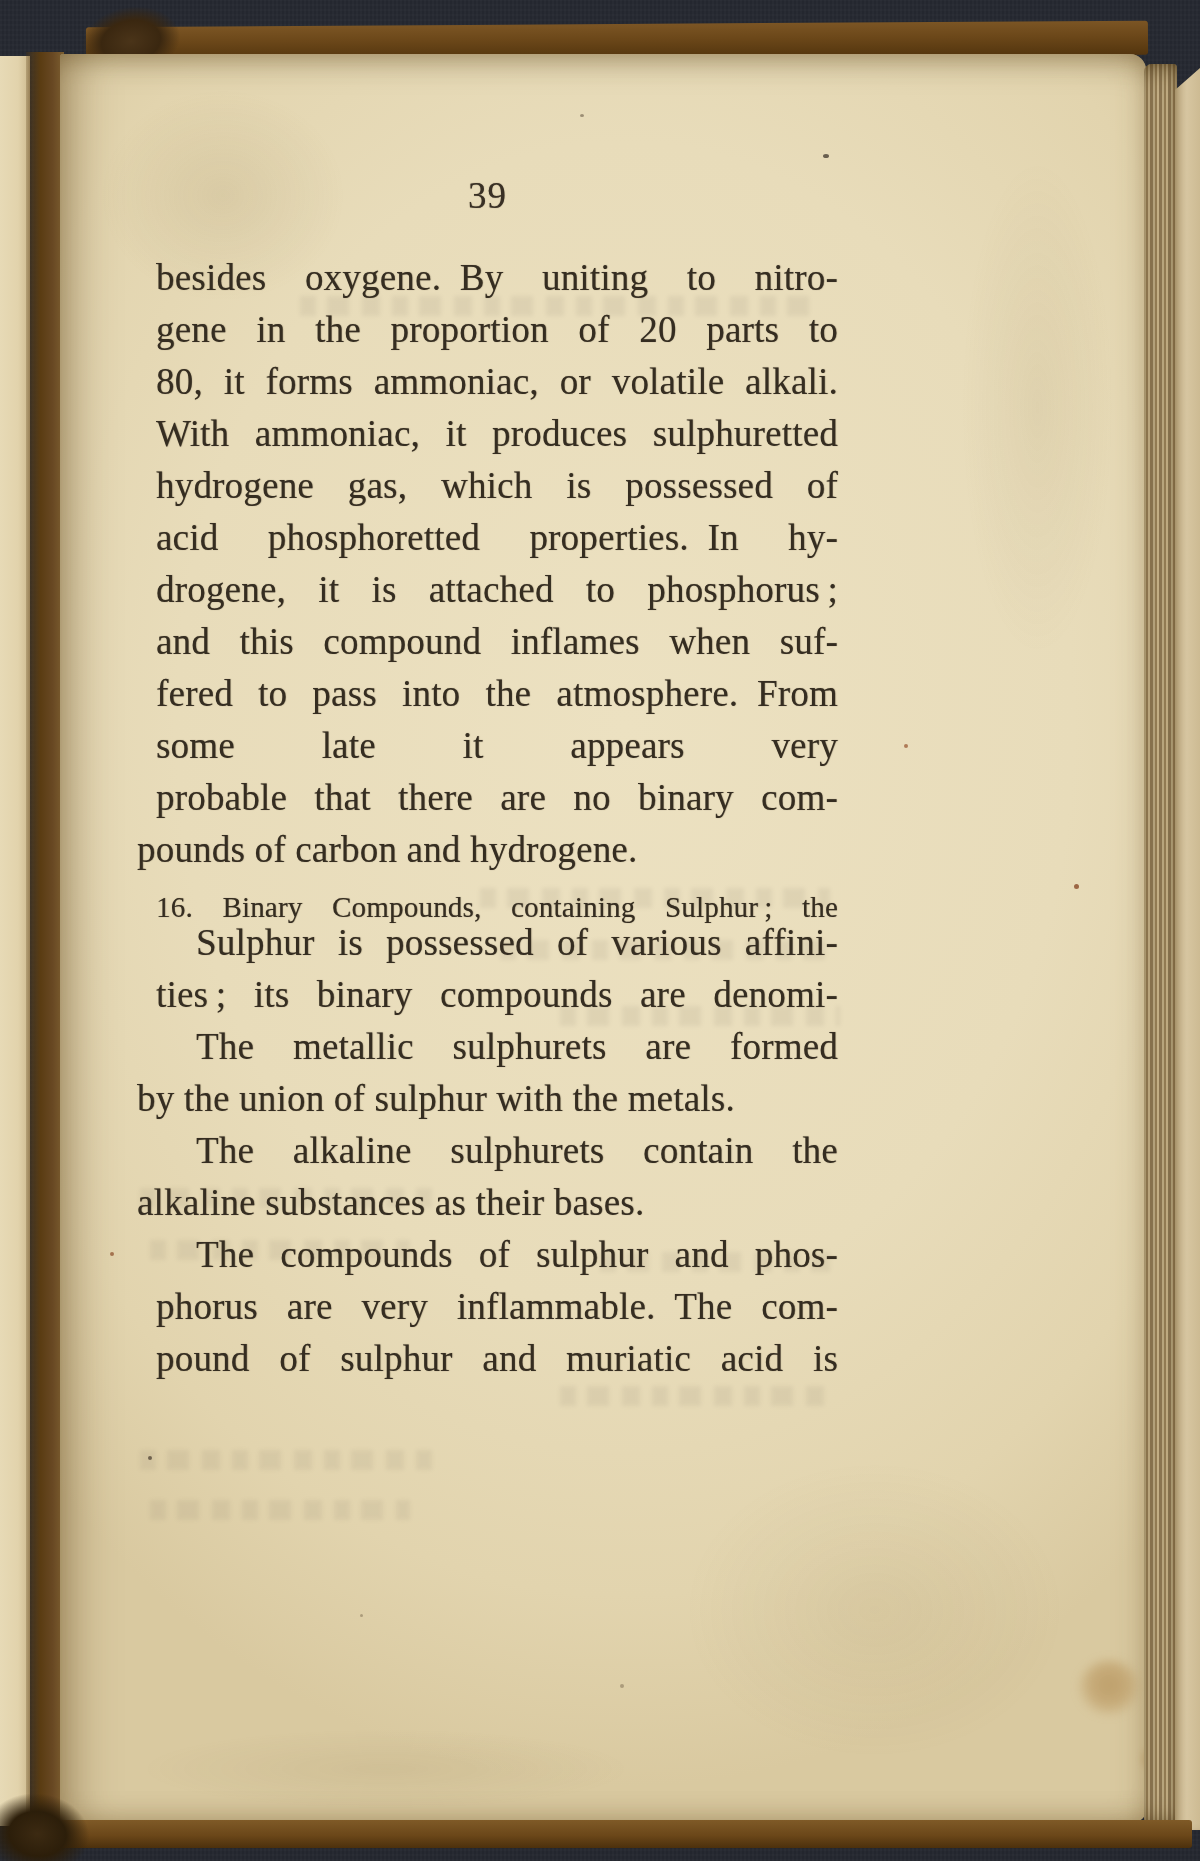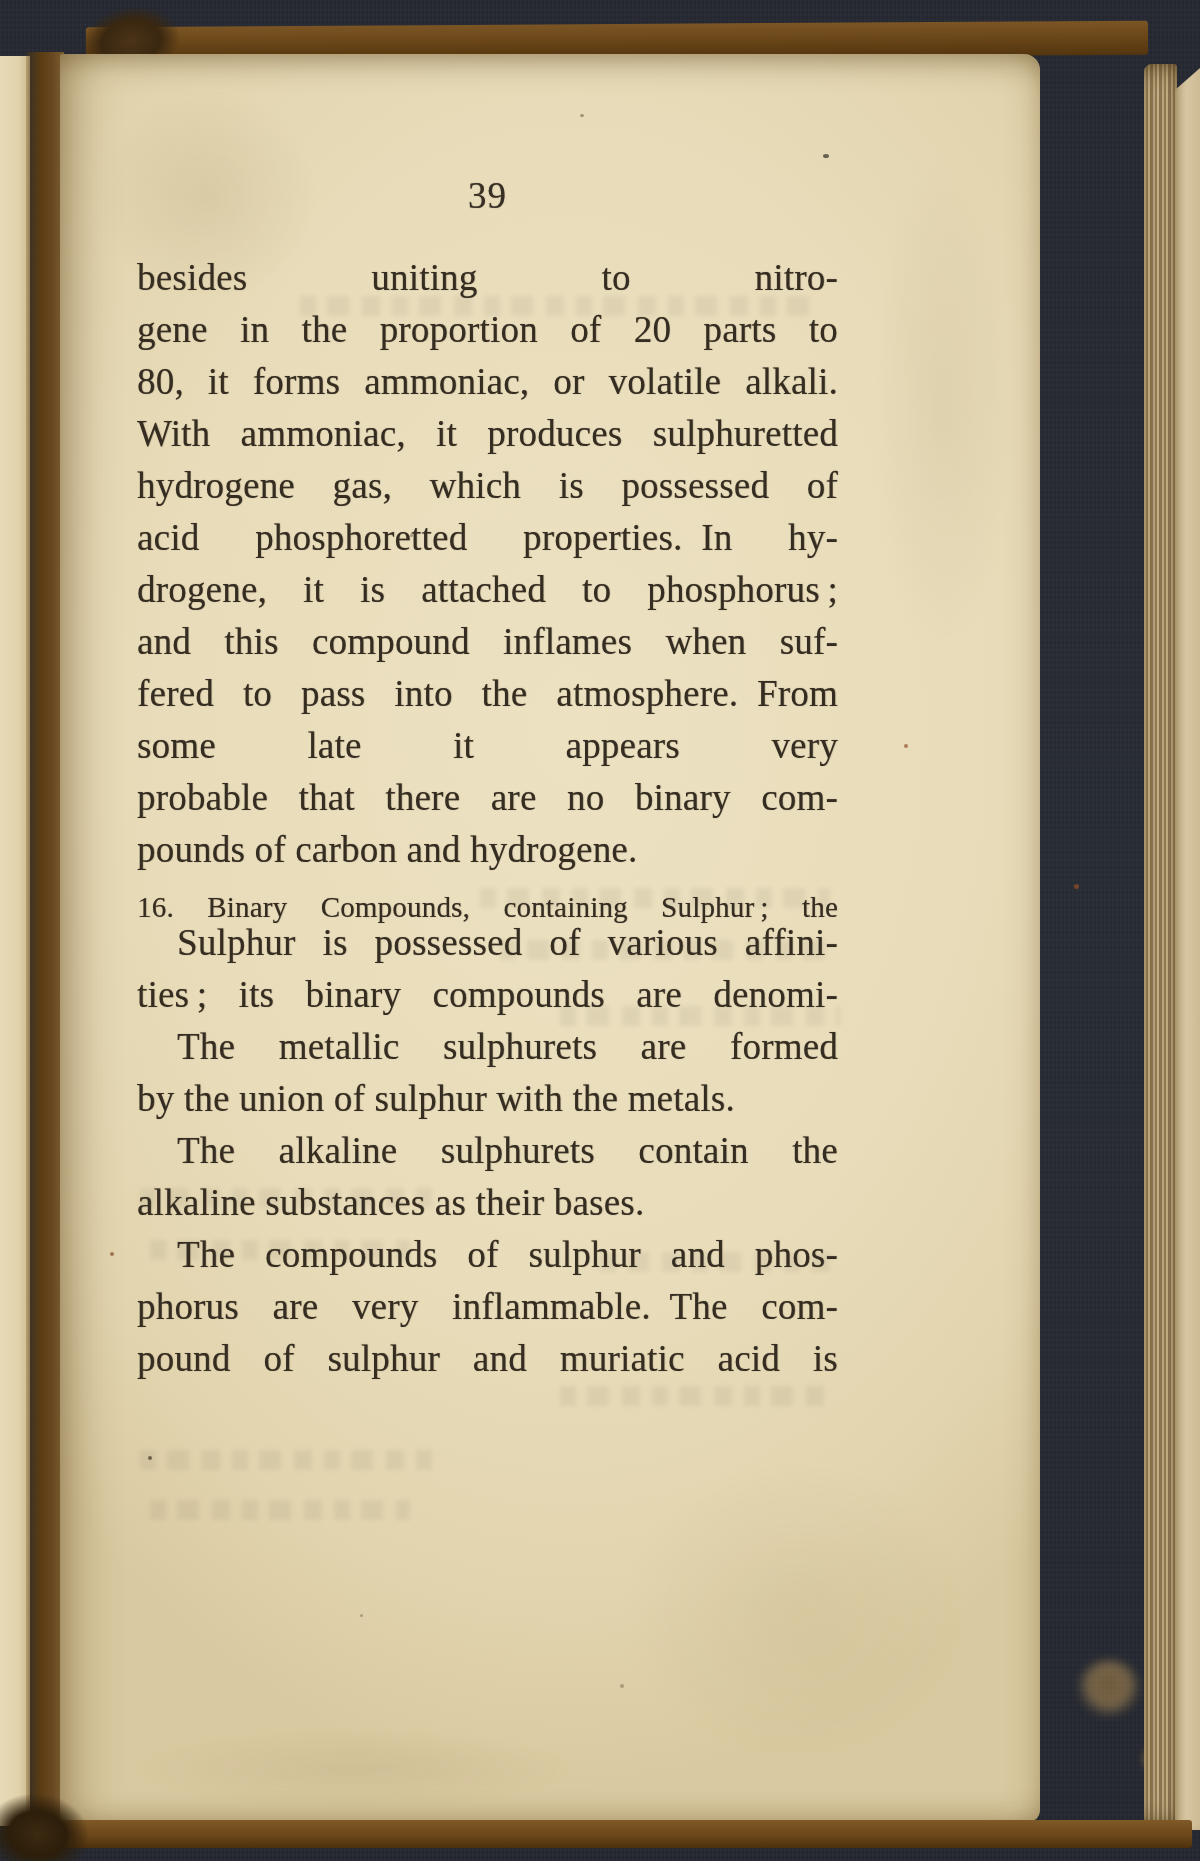--- a/index.html
+++ b/index.html
@@ -17,21 +17,21 @@
   #corner-tl{position:absolute;left:82px;top:6px;width:110px;height:76px;background:
       radial-gradient(closest-side at 45% 45%, #4a3419 0%, #3a2710 60%, rgba(40,26,10,0) 100%);
       border-radius:38% 62% 55% 45%;transform:rotate(-10deg);}
   #corner-bl{position:absolute;left:-14px;top:1786px;width:130px;height:90px;background:
       radial-gradient(closest-side at 40% 55%, #3c2a12 0%, #2c1e0a 55%, rgba(30,20,8,0) 100%);
       border-radius:30% 55% 45% 35%;transform:rotate(7deg);}
   #facing-edge{position:absolute;left:0;top:56px;width:30px;height:1770px;
       background:linear-gradient(90deg,#e7dab6 0%,#e2d3ac 60%,#cdb98e 100%);}
   #gutter{position:absolute;left:26px;top:52px;width:38px;height:1774px;
       background:linear-gradient(90deg,rgba(90,62,22,0.25) 0%,#5a3c12 38%,#684823 70%,#7d5f30 100%);}
-  #page{position:absolute;left:60px;top:54px;width:980px;height:1768px;
+  #page{position:absolute;left:60px;top:54px;width:1086px;height:1768px;
       border-radius:3px 16px 12px 3px;
       background:radial-gradient(ellipse 75% 60% at 52% 38%, #ece1c1 0%, #e8dcba 55%, #e2d4ae 82%, #d9c9a0 100%);
       box-shadow: inset 34px 0 46px -24px rgba(96,68,24,0.5),
                   inset -18px 0 34px -20px rgba(120,92,44,0.38),
                   inset 0 22px 34px -22px rgba(86,62,20,0.55),
                   inset 0 -20px 30px -22px rgba(100,74,30,0.4);}
   #mottle{position:absolute;inset:0;border-radius:inherit;pointer-events:none;background:
       radial-gradient(closest-side at 15% 8%, rgba(120,95,45,0.10), rgba(0,0,0,0) 75%),
       radial-gradient(closest-side at 90% 20%, rgba(130,105,55,0.08), rgba(0,0,0,0) 70%),
       radial-gradient(closest-side at 75% 88%, rgba(120,95,45,0.07), rgba(0,0,0,0) 70%),
@@ -44,21 +44,21 @@
       background:linear-gradient(90deg,#c8b58c 0%,#d7c6a1 45%,#cdbb93 100%);
       clip-path:polygon(0 30px,100% 8px,100% 100%,0 100%);
       box-shadow:inset 6px 0 10px -5px rgba(90,66,26,0.5);}
   
   #page-number{position:absolute;left:77px;top:120px;width:701px;height:44px;line-height:44px;
       text-align:center;font-size:37px;color:#393025;letter-spacing:1px;
       text-shadow:0 0 1px rgba(52,42,26,0.6);}
   #text-column{position:absolute;left:77px;top:198px;width:701px;color:#352d21;
       font-size:37px;letter-spacing:0.2px;text-shadow:0.4px 0.4px 0.9px rgba(52,42,26,0.55);}
   .line{height:52px;line-height:52px;white-space:nowrap;}
-  .line.j{display:flex;justify-content:space-between;}
+  .line.j{display:flex;justify-content:space-between;margin-left:19px;}
   .line.ind{padding-left:40px;}
   .line.ctr{text-align:center;}
   .block.heading{margin-top:5px;font-size:29px;letter-spacing:0.2px;}
   .block.heading + .block.paragraph{margin-top:-16px;}
   
   .bleed{position:absolute;height:20px;opacity:0.09;filter:blur(2.2px);pointer-events:none;
       background:repeating-linear-gradient(90deg,#6b6152 0 16px,rgba(0,0,0,0) 16px 27px,#6b6152 27px 49px,rgba(0,0,0,0) 49px 62px,#6b6152 62px 80px,rgba(0,0,0,0) 80px 92px);}
   .stain{position:absolute;border-radius:50%;pointer-events:none;}
   #stain-fox{left:1018px;top:1606px;width:62px;height:56px;filter:blur(5px);opacity:0.55;
       background:radial-gradient(circle at 50% 45%, #a97f42 0%, #b9955c 45%, rgba(185,149,92,0) 75%);}
@@ -89,20 +89,21 @@
     <div class="bleed" style="left:500px;top:1332px;width:270px;"></div>
     <div class="bleed" style="left:80px;top:1396px;width:300px;"></div>
     <div class="bleed" style="left:90px;top:1446px;width:260px;"></div>
 
     <div id="page-number">39</div>
 
     <div id="text-column" style="color: rgb(53, 45, 33);">
         <div class="block paragraph">
           <div class="line j">
             <span>besides</span>
+            <span>oxygene. By</span>
             <span>uniting</span>
             <span>to</span>
             <span>nitro-</span>
           </div>
           <div class="line j">
             <span>gene</span>
             <span>in</span>
             <span>the</span>
             <span>proportion</span>
             <span>of</span>

